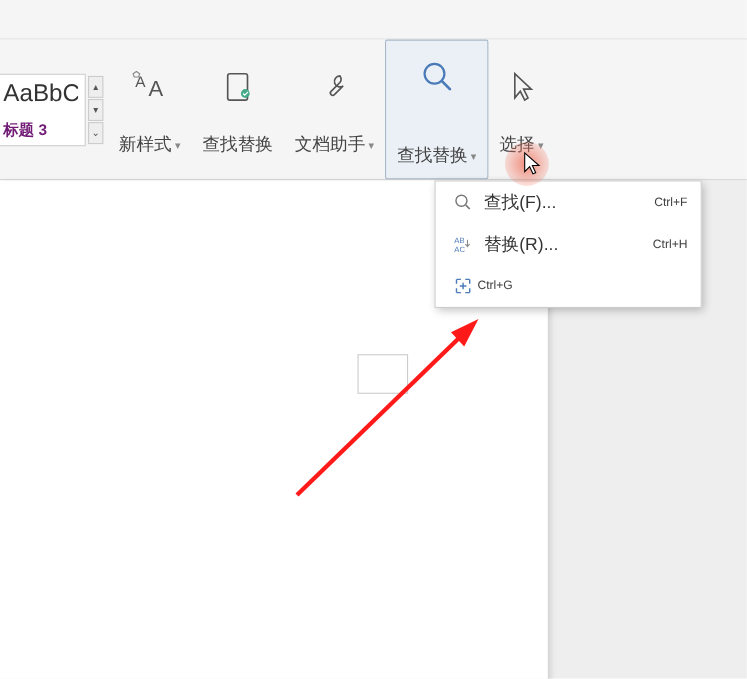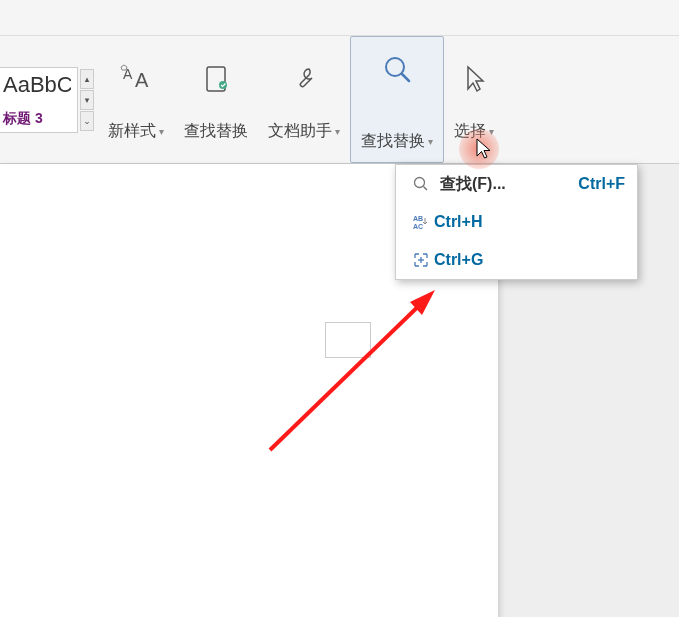--- a/index.html
+++ b/index.html
@@ -126,25 +126,24 @@
       z-index: 10;
     }
     .menu-item {
       display: flex;
       align-items: center;
       height: 38px;
       padding: 12px 12px;
       cursor: pointer;
       font-size: 16px;
       color: #333;
-      font-weight: bold;
     }
     .menu-icon { width: 26px; display: flex; align-items: center; justify-content: center; }
     .menu-label { flex: 1; margin-left: 6px; }
-    .menu-shortcut { color: #0369a1; font-size: 16px; }
+    .menu-shortcut { color: #404040; font-size: 11px; }
     
     .click-indicator {
       position: absolute;
       left: 459px;
       top: 129px;
       width: 40px;
       height: 40px;
       border-radius: 50%;
       background: radial-gradient(circle, rgba(240,120,100,0.85) 0%, rgba(240,120,100,0.3) 60%, rgba(240,120,100,0) 100%);
       z-index: 20;
@@ -268,20 +267,21 @@
     <span class="menu-shortcut">Ctrl+F</span>
   </div>
   <div class="menu-item">
     <span class="menu-icon">
       <svg width="18" height="18" viewBox="0 0 18 18">
           <text x="1" y="8" font-size="7" fill="#4a7ab8">AB</text>
           <text x="1" y="16" font-size="7" fill="#4a7ab8">AC</text>
           <path d="M13 5 l0 6 l-2 -2 m2 2 l2 -2" stroke="#888" stroke-width="1" fill="none"></path>
         </svg>
     </span>
+    <span class="menu-label">替换(R)...</span>
     <span class="menu-shortcut">Ctrl+H</span>
   </div>
   <div class="menu-item">
     <span class="menu-icon">
       <svg width="18" height="18" viewBox="0 0 18 18">
           <path d="M3 3 h4 M11 3 h4 M3 15 h4 M11 15 h4 M3 3 v4 M3 11 v4 M15 3 v4 M15 11 v4" stroke="#4a7ab8" stroke-width="1.3"></path>
           <line x1="9" y1="6" x2="9" y2="12" stroke="#4a7ab8" stroke-width="1.3"></line>
           <line x1="6" y1="9" x2="12" y2="9" stroke="#4a7ab8" stroke-width="1.3"></line>
         </svg>
     </span>

